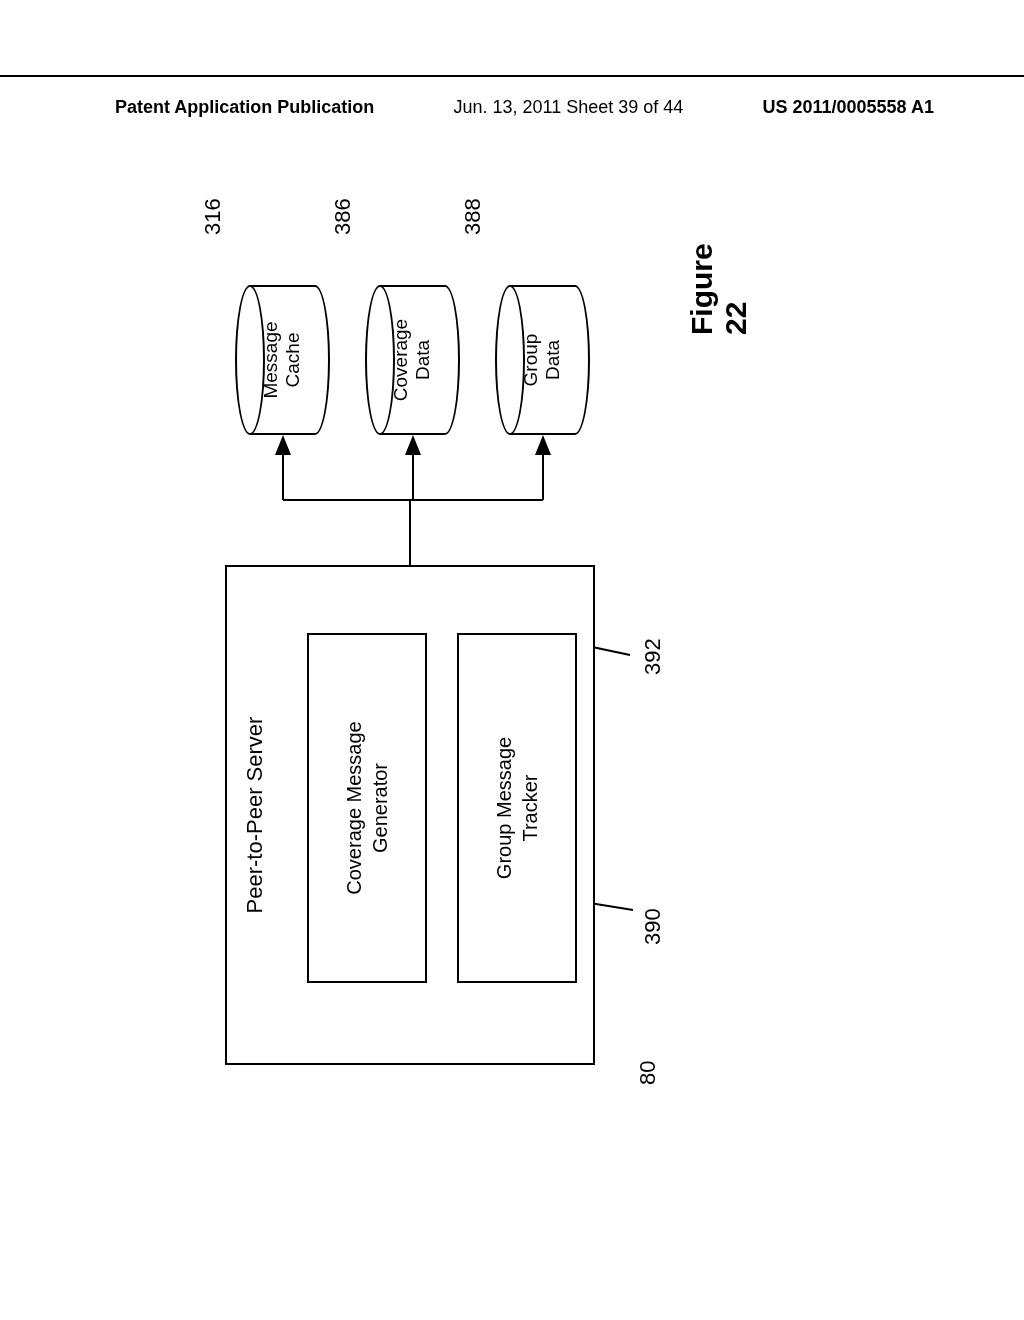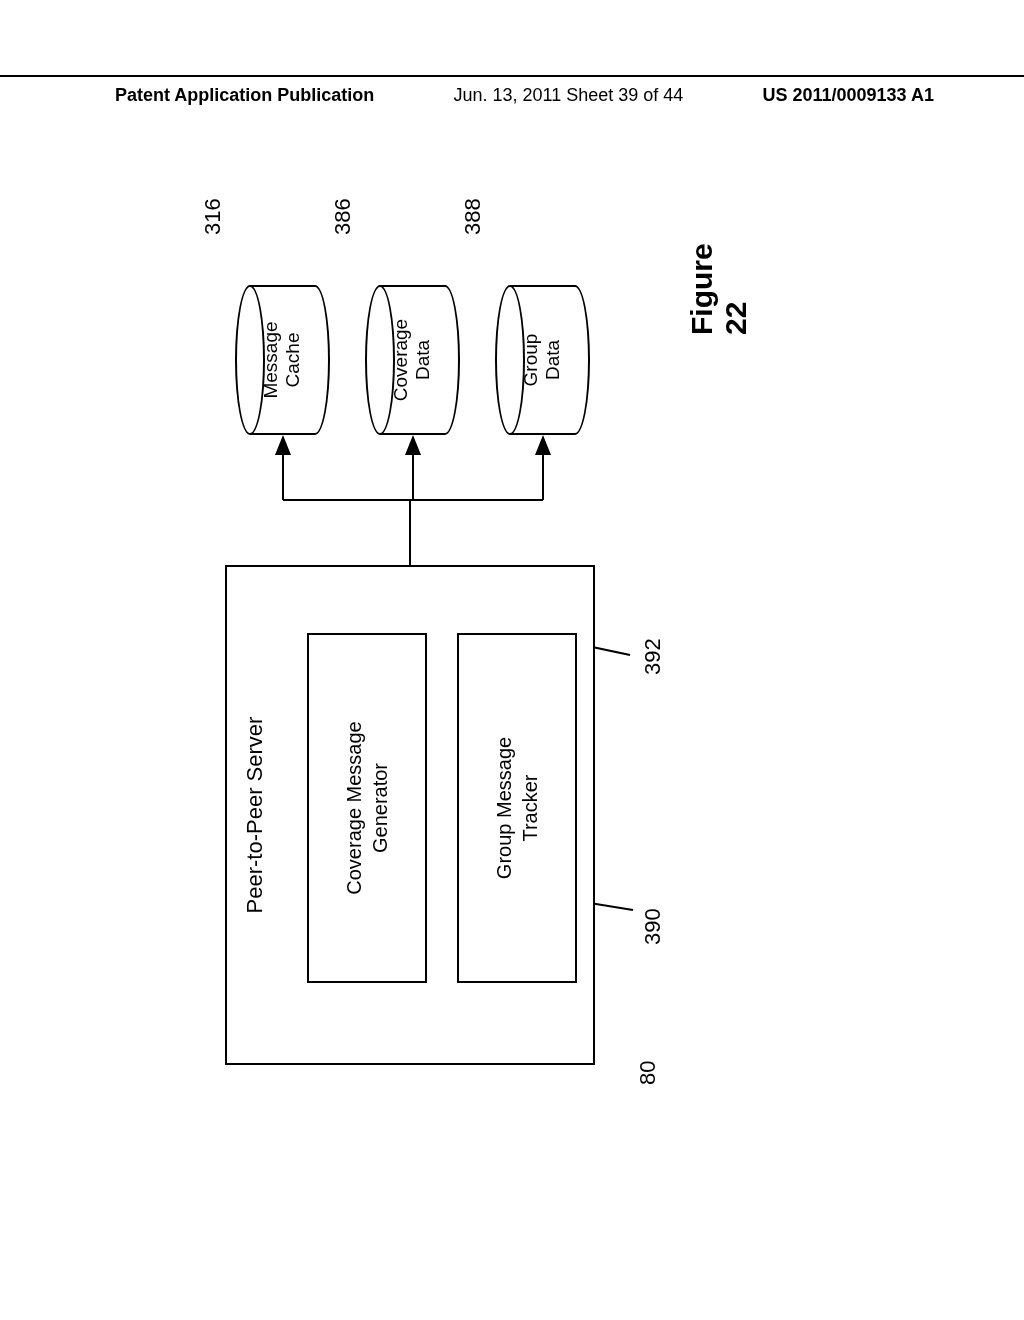--- a/index.html
+++ b/index.html
@@ -13,21 +13,21 @@
       background: white;
       font-family: Arial, Helvetica, sans-serif;
       position: relative;
     }
     .header {
       position: absolute;
       top: 75px;
       left: 0;
       width: 100%;
       border-top: 2px solid black;
-      padding-top: 8px;
+      padding-top: 20px;
       display: flex;
       justify-content: space-between;
       font-size: 18px;
     }
     .header-left {
       margin-left: 115px;
       font-weight: bold;
     }
     .header-center {
       font-weight: normal;
@@ -161,21 +161,21 @@
       height: 100%;
       pointer-events: none;
     }
   </style>
 </head>
 <body>
 
 <div class="header">
   <span class="header-left">Patent Application Publication</span>
   <span class="header-center">Jun. 13, 2011  Sheet 39 of 44</span>
-  <span class="header-right">US 2011/0009133 A1</span>
+  <span class="header-right">US 2011/0005558 A1</span>
 </div>
 
 <div class="diagram-container">
 
   <svg class="connectors" viewBox="0 0 720 990">
     <defs>
       <marker id="arrowhead" markerWidth="10" markerHeight="8" refX="9" refY="4" orient="auto">
         <polygon points="0 0, 10 4, 0 8" fill="black"></polygon>
       </marker>
     </defs>

